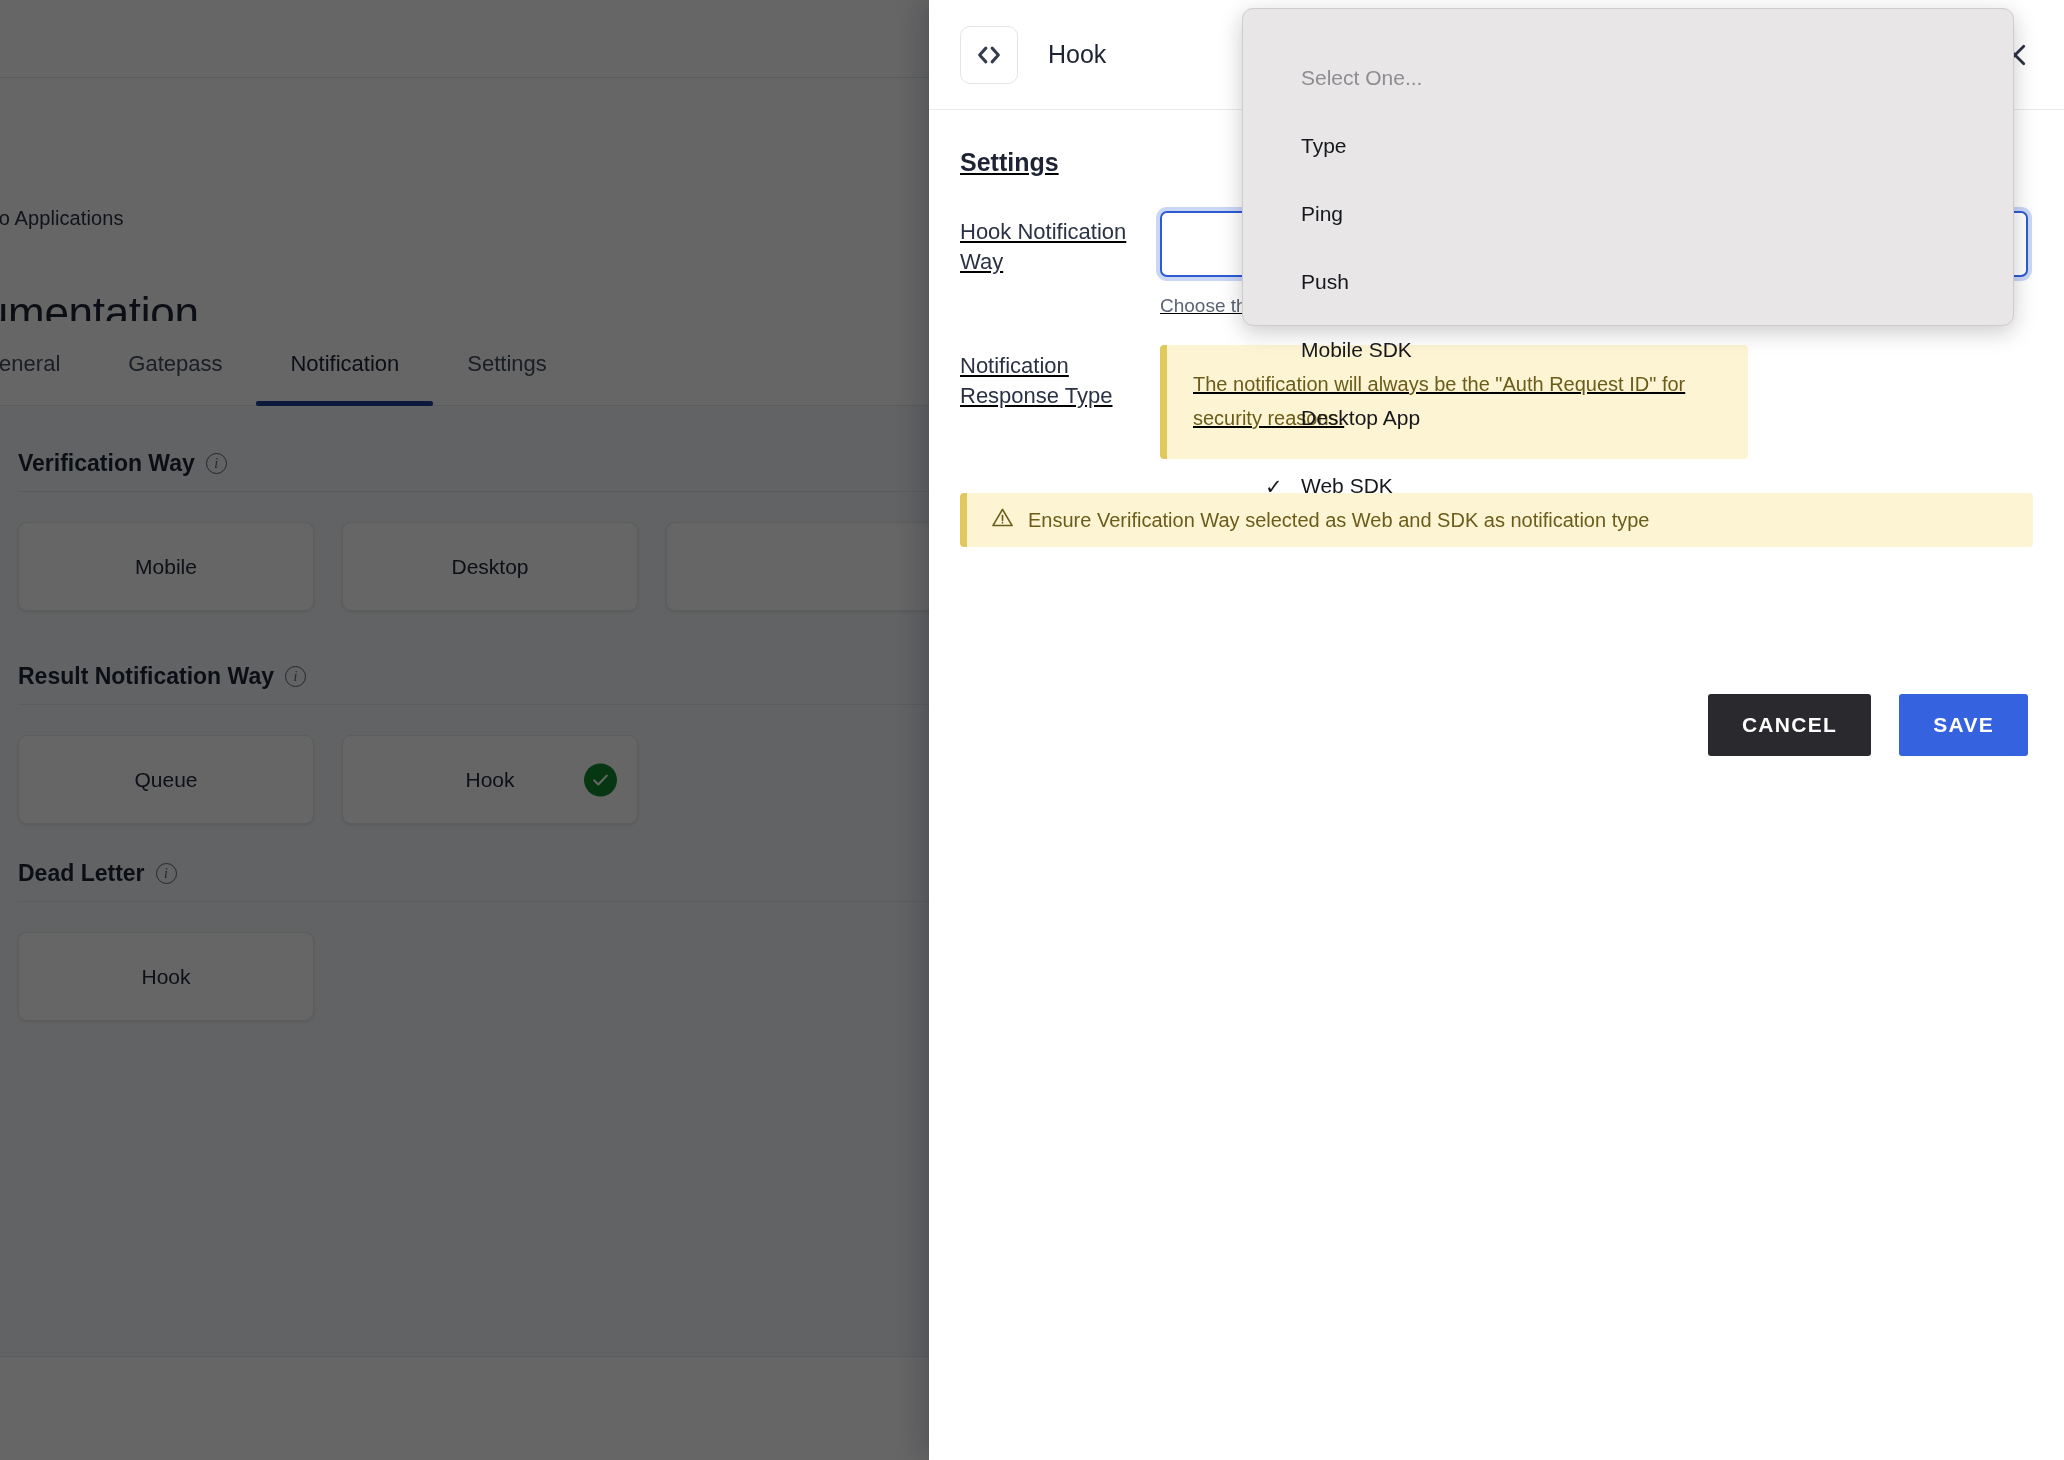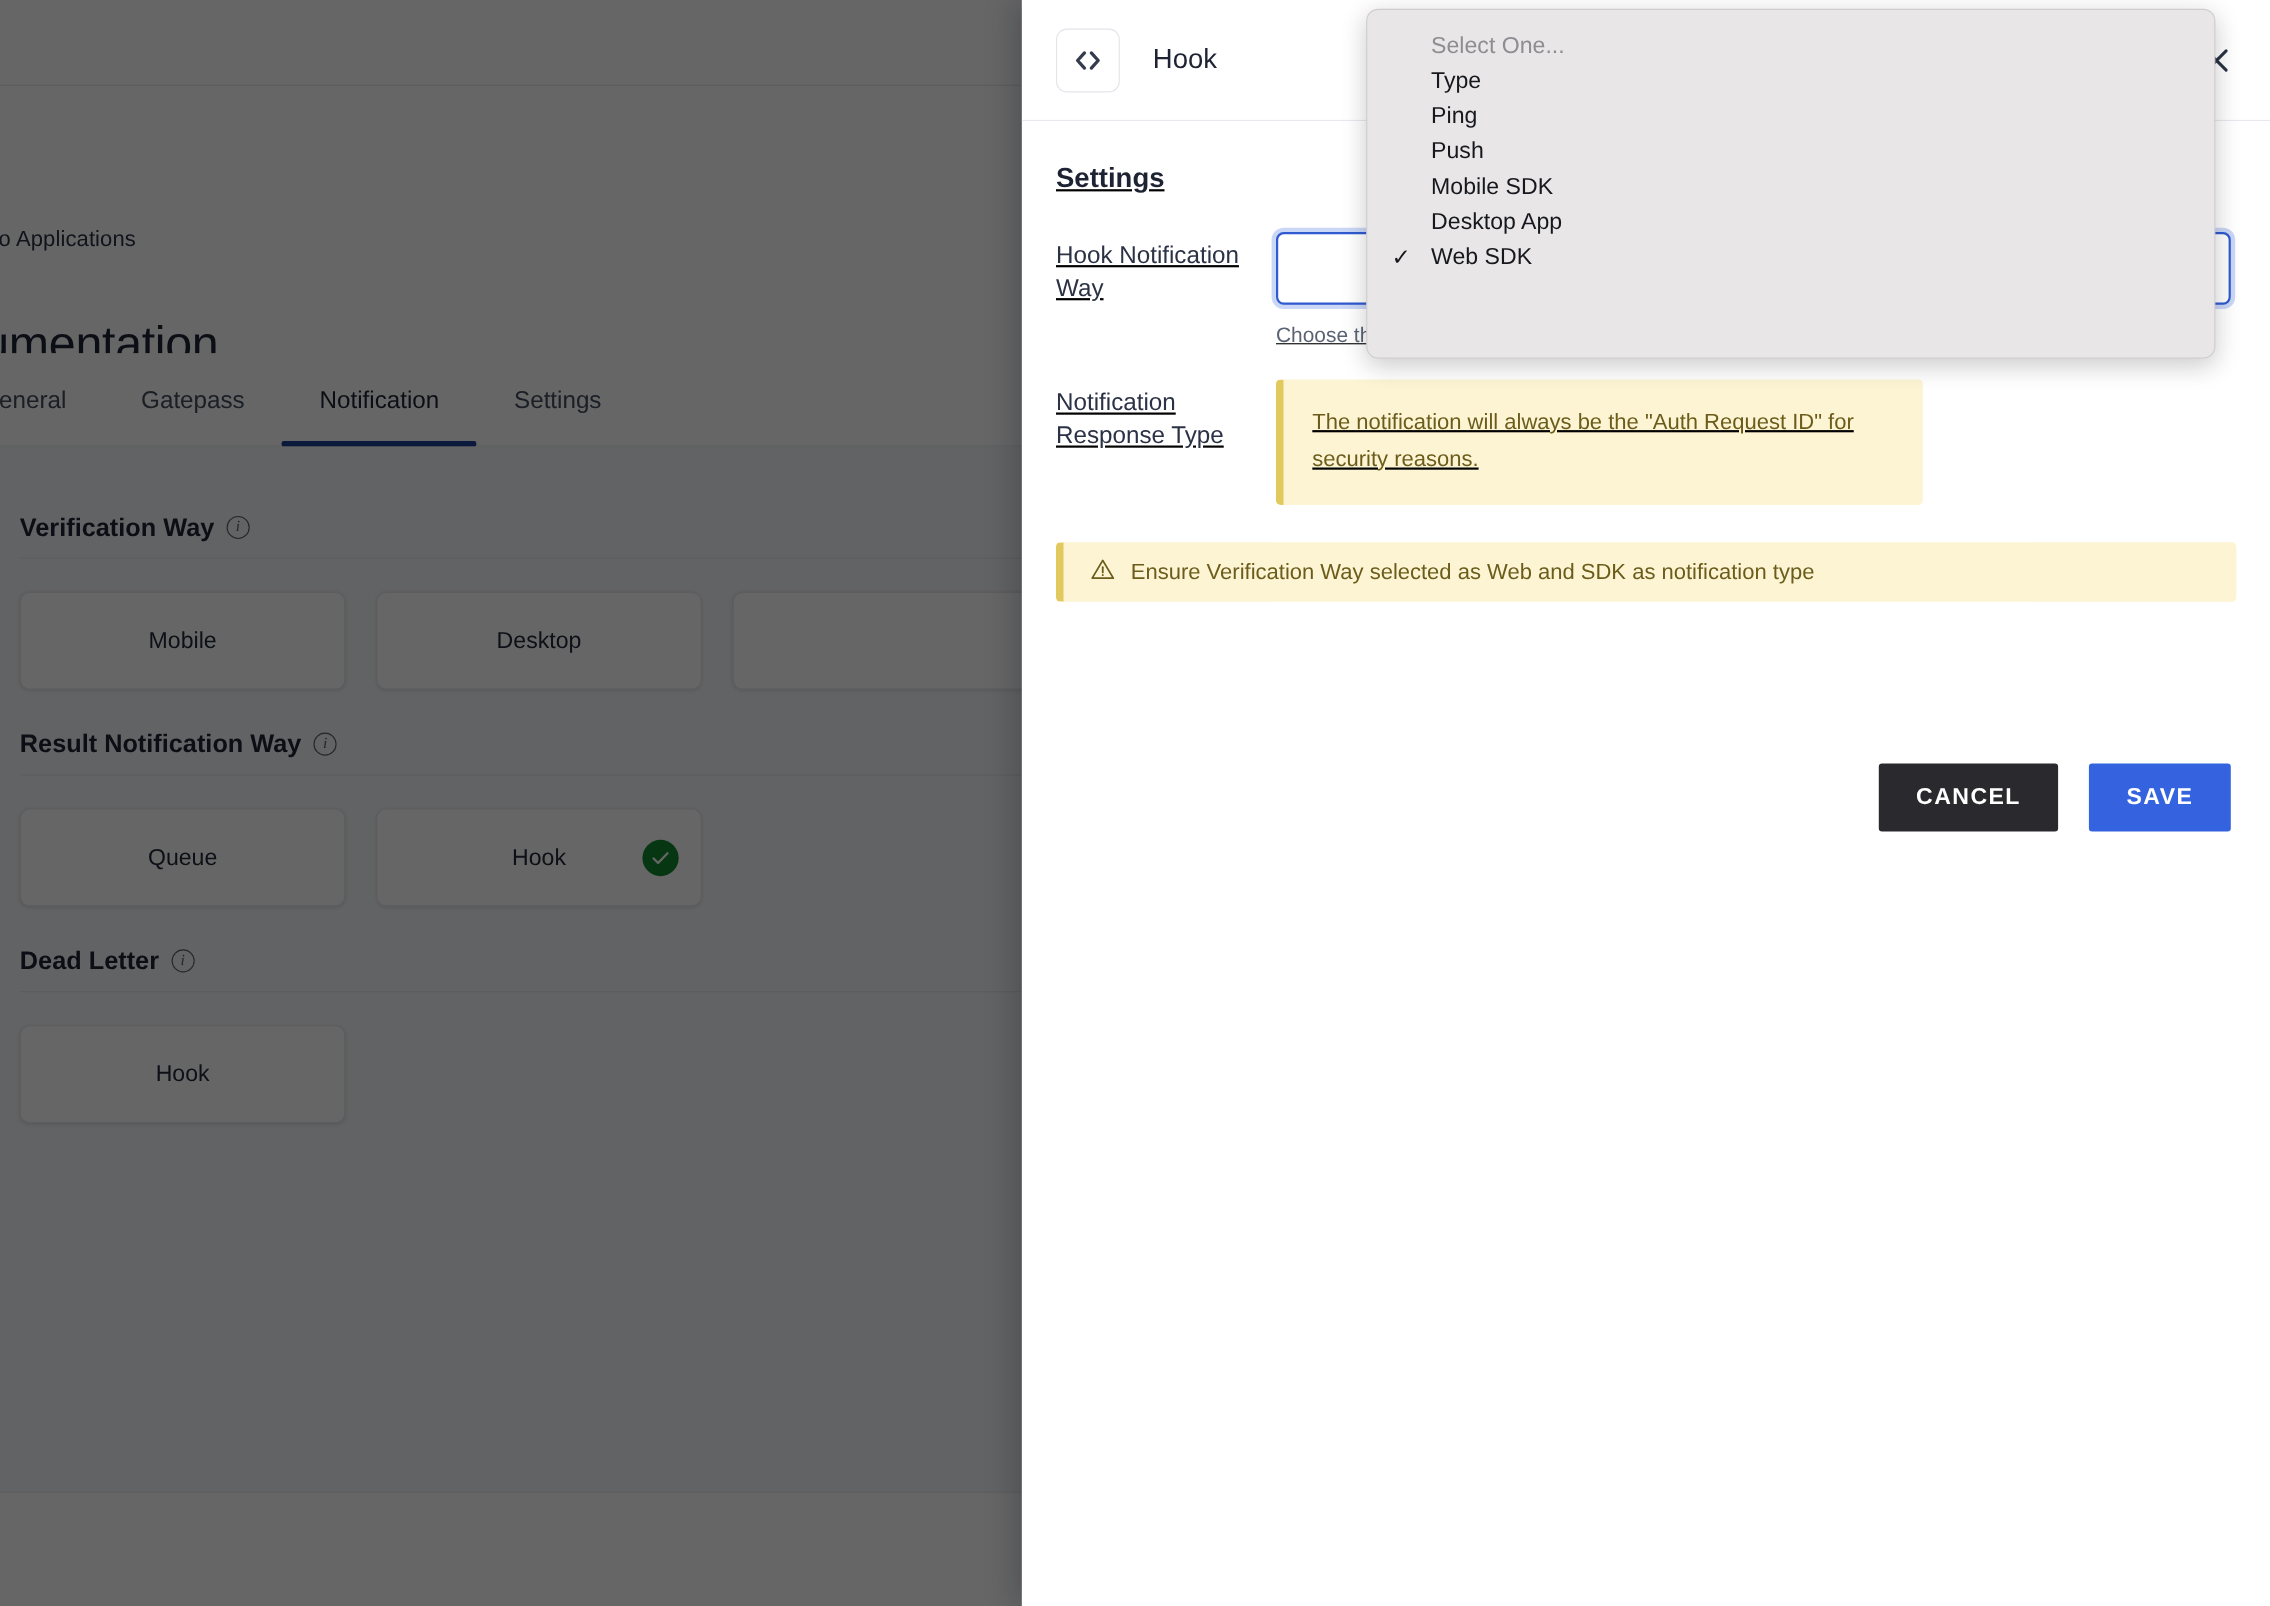--- a/index.html
+++ b/index.html
@@ -191,21 +191,21 @@
     background: #e9e6e7;
     border-radius: 11px;
     border: 1px solid #cfcccd;
     box-shadow: 0 6px 22px rgba(20,20,25,.22);
     padding: 17px 0 10px 0;
     z-index: 40;
   }
   .dd-item {
     height: 32px; display: flex; align-items: center;
     font-size: 21px; color: #16181d;
-    padding-left: 22px; position: relative;
+    padding-left: 22px; position: relative; margin-top: 36px;
   }
   .dd-item .tick {
     position: absolute; left: 22px; width: 22px;
     font-size: 21px; color: #16181d; line-height: 1;
   }
   .dd-item .dd-label { margin-left: 36px; }
   .dd-item.placeholder { color: #8d8d92; }
   .dd-item.placeholder .dd-label { margin-left: 36px; }
 </style>
 </head>
@@ -234,21 +234,21 @@
           <span>Notification</span>
         </div>
         <div class="tab">
           <span>Settings</span>
         </div>
       </div>
     </div>
 
     <div class="bg-body">
 
-      <div class="section" style="top:60px;">
+      <div class="section" style="top:44px;">
         <div class="section-title-row">
           <span class="section-title">Verification Way</span>
           <span class="info-icon">i</span>
         </div>
         <div class="card-row">
           <div class="opt-card">
             <span>Mobile</span>
           </div>
           <div class="opt-card">
             <span>Desktop</span>

